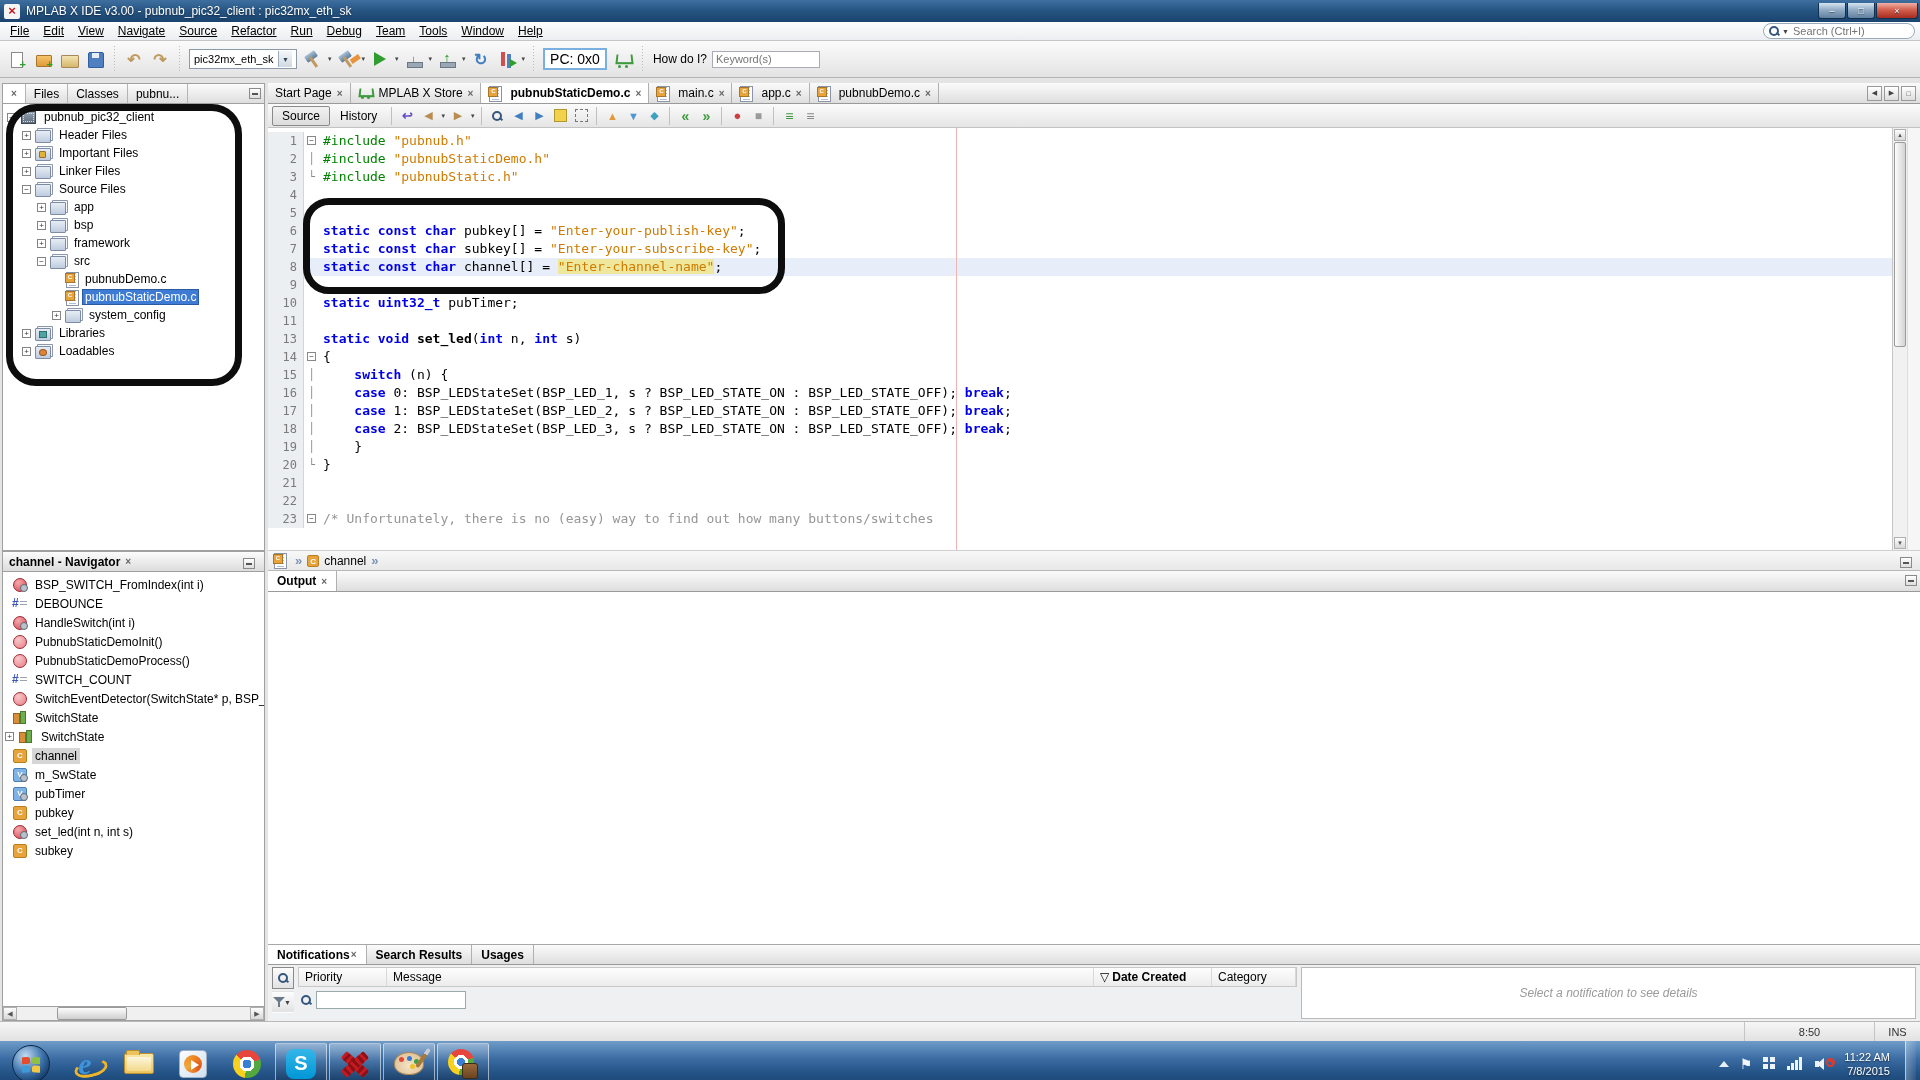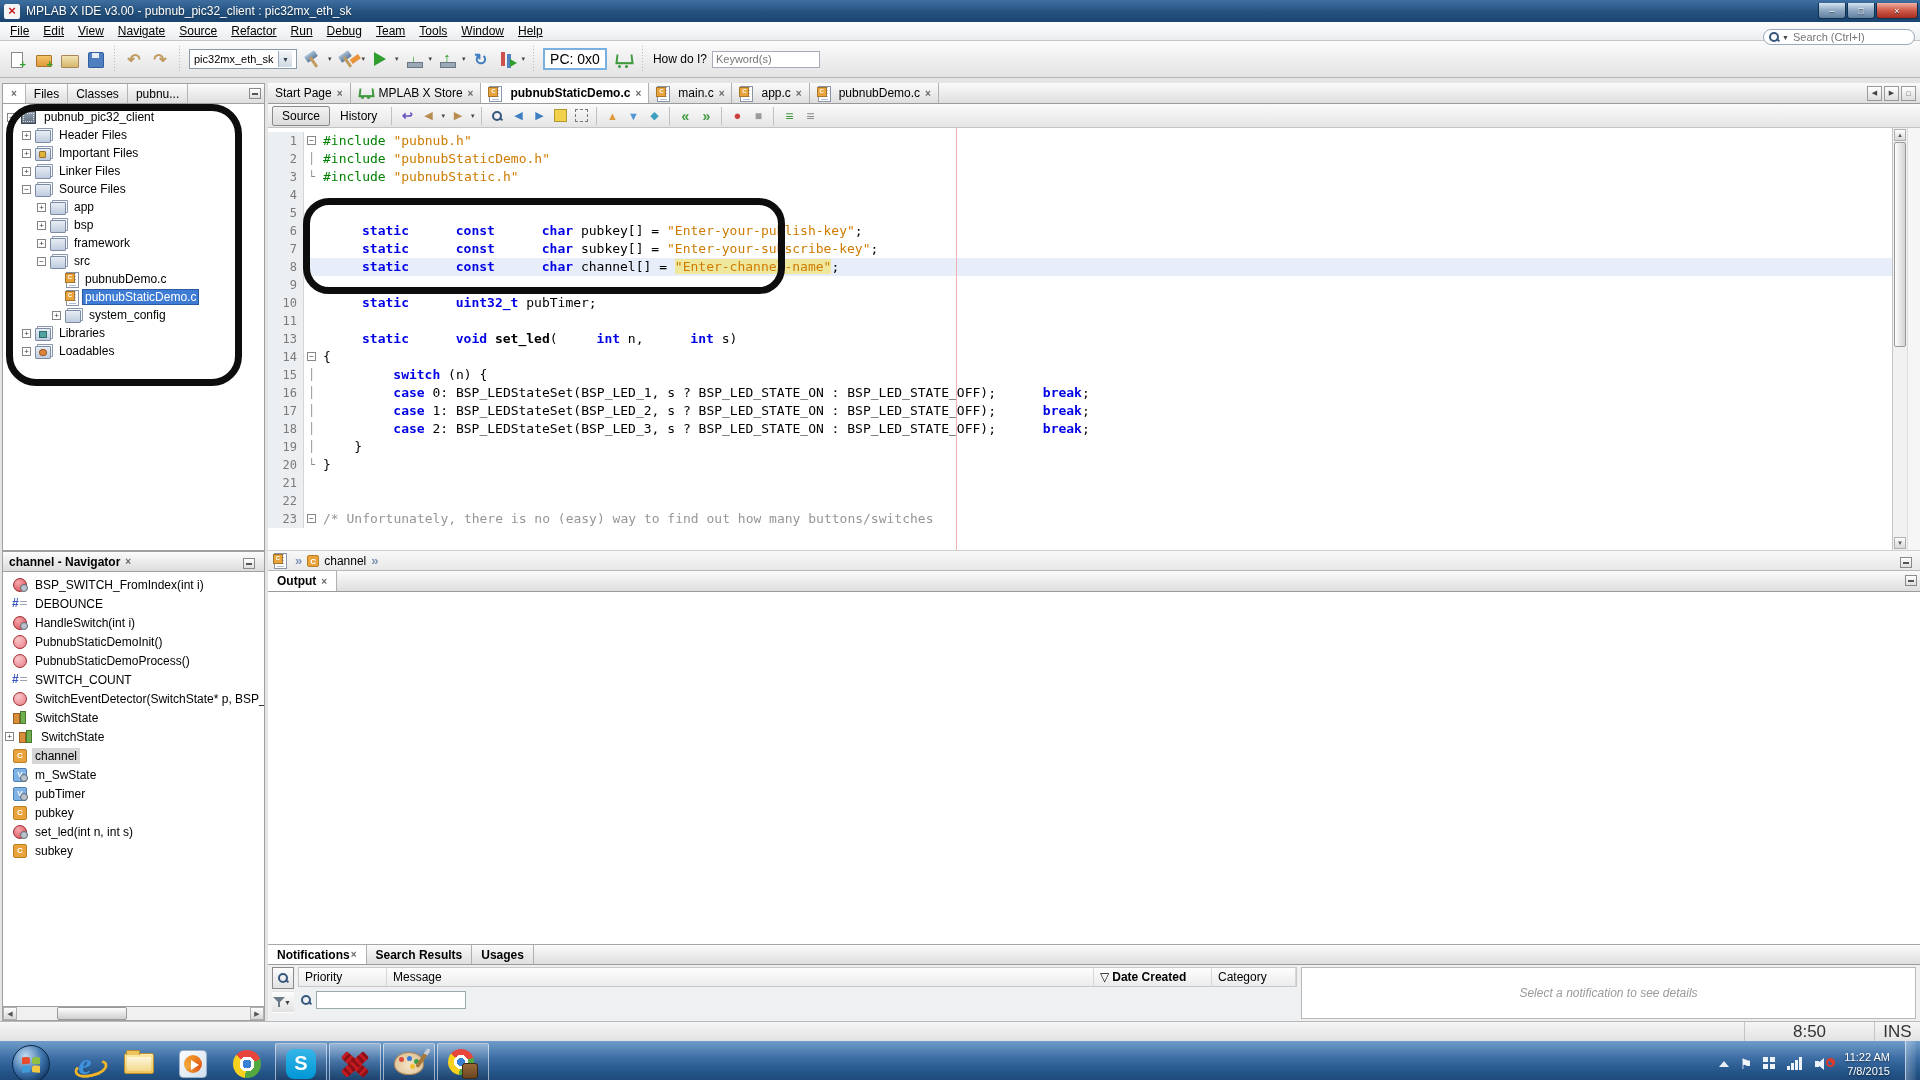--- a/index.html
+++ b/index.html
@@ -15,21 +15,21 @@
   .winbtns{margin-left:auto;display:flex;margin-right:2px;}
   .wb{width:28px;height:16px;border:1px solid #10304f;border-top:none;border-radius:0 0 3px 3px;
       background:linear-gradient(#d6e4f0,#93acc6 45%,#607f9f);display:flex;align-items:center;justify-content:center;
       color:#fff;font-size:9px;margin-left:1px;text-shadow:0 1px 1px #234;}
   .wb.close{width:42px;background:linear-gradient(#f0b0a6,#d4604e 45%,#a42c20);}
 
   
   .menubar{height:19px;background:linear-gradient(#fdfdfd,#ebeef1);border-bottom:1px solid #c6c6c6;
            display:flex;align-items:center;padding-left:3px;position:relative;text-decoration:underline;}
   .mi{padding:1px 7px;}
-  .searchbox{position:absolute;right:5px;top:7px;width:152px;height:16px;background:#fff;border:1px solid #9ab;
+  .searchbox{position:absolute;right:5px;top:1px;width:152px;height:16px;background:#fff;border:1px solid #9ab;
              border-radius:8px;display:flex;align-items:center;padding:0 4px;}
   .searchbox input{border:none;outline:none;width:110px;font-size:11px;font-family:"Liberation Sans",sans-serif;background:transparent;}
   .mag{width:12px;height:12px;position:relative;flex:none;}
   .mag::before{content:"";position:absolute;left:1px;top:1px;width:6px;height:6px;border:2px solid #35567d;border-radius:50%;}
   .mag::after{content:"";position:absolute;left:8px;top:8px;width:4px;height:2px;background:#35567d;transform:rotate(45deg);}
   .ddarrow{font-size:7px;color:#444;margin:0 2px;}
 
   
   .toolbar{height:37px;background:linear-gradient(#fbfbfb,#e3e3e3);border-bottom:1px solid #b5b5b5;
            display:flex;align-items:center;padding:0 4px;}
@@ -171,21 +171,21 @@
   
   .codewrap{height:422px;background:#fff;position:relative;display:flex;flex-direction:column;padding-top:4px;overflow:hidden;}
   .crow{display:flex;height:18px;flex:none;font-family:"DejaVu Sans Mono",monospace;font-size:13px;line-height:18px;}
   .cnum{width:36px;background:#eceff1;color:#7a7a7a;text-align:right;padding-right:6px;font-size:12px;flex:none;
         border-right:1px solid #d5d5d5;}
   .cfold{width:15px;flex:none;text-align:center;color:#8a8a8a;font-size:11px;position:relative;}
   .foldbox{position:absolute;left:3px;top:4px;width:9px;height:9px;border:1px solid #888;background:#fff;
            font-size:8px;line-height:7px;text-align:center;color:#333;font-family:"Liberation Sans",sans-serif;}
   .ctext{flex:1;white-space:pre;padding-left:4px;min-width:0;}
   .crow.cur .ctext,.crow.cur .cfold{background:#e7eef9;}
-  .tok-kw{color:#0000e6;font-weight:bold;margin-left:39px;}
+  .tok-kw{color:#0000e6;font-weight:bold;}
   .tok-st{color:#ce7b00;}
   .tok-sthl{color:#ce7b00;background:#efe79c;}
   .tok-pp{color:#008200;}
   .tok-cm{color:#969696;}
   .tok-fn{font-weight:bold;}
   .marginline{position:absolute;left:688px;top:0;bottom:0;width:1px;background:#eeb4b4;}
   .vscroll{position:absolute;right:13px;top:0;bottom:0;width:15px;background:#f1f1f1;border-left:1px solid #c5c5c5;}
   .varr{position:absolute;left:1px;width:12px;height:12px;background:linear-gradient(#fdfdfd,#d8d8d8);border:1px solid #b0b0b0;
         font-size:6px;color:#555;text-align:center;line-height:11px;}
   .vthumb{position:absolute;left:1px;top:14px;width:12px;height:205px;background:linear-gradient(90deg,#fdfdfd,#d3d3d3);
@@ -219,21 +219,21 @@
   .ntable{flex:1;display:flex;flex-direction:column;padding-top:2px;min-width:0;}
   .nheadrow{height:20px;display:flex;background:linear-gradient(#fdfdfd,#ececec);border:1px solid #c8c8c8;align-items:center;}
   .ncol{padding:1px 6px;border-right:1px solid #d8d8d8;height:100%;display:flex;align-items:center;white-space:nowrap;}
   .nsearchrow{height:26px;display:flex;align-items:center;gap:4px;padding:3px 2px;}
   .nsearchrow input{width:150px;height:18px;border:1px solid #9aa;font-size:11px;font-family:"Liberation Sans",sans-serif;}
   .ndetails{width:615px;background:#fff;border:1px solid #b8b8b8;margin:2px 4px;display:flex;align-items:center;
             justify-content:center;color:#9a9a9a;font-style:italic;flex:none;}
 
   
   .statusbar{height:20px;background:linear-gradient(#f6f6f6,#e2e2e2);border-top:1px solid #b9b9b9;display:flex;
-             align-items:stretch;font-size:17px;color:#333;}
+             align-items:stretch;font-size:11px;color:#333;}
   .sb-spring{flex:1;}
   .sb-cell{border-left:1px solid #c4c4c4;display:flex;align-items:center;justify-content:center;}
 
   
   .taskbar{height:45px;background:linear-gradient(180deg,#6f9cc9,#3a6ba2 40%,#245487 70%,#1a4271);display:flex;
            align-items:center;padding-left:4px;position:relative;}
   .tb-item{width:52px;height:41px;display:flex;align-items:center;justify-content:center;margin:0 1px;border-radius:2px;flex:none;}
   .tb-item.open{border:1px solid rgba(255,255,255,.55);background:linear-gradient(rgba(255,255,255,.3),rgba(255,255,255,.08) 45%,rgba(0,0,0,.14));}
   .start-orb{width:38px;height:38px;border-radius:50%;border:1px solid #0a2746;position:relative;
              background:radial-gradient(circle at 35% 28%,#c2dcf2,#3e74ad 48%,#173e6b 78%,#0d2c50);}

